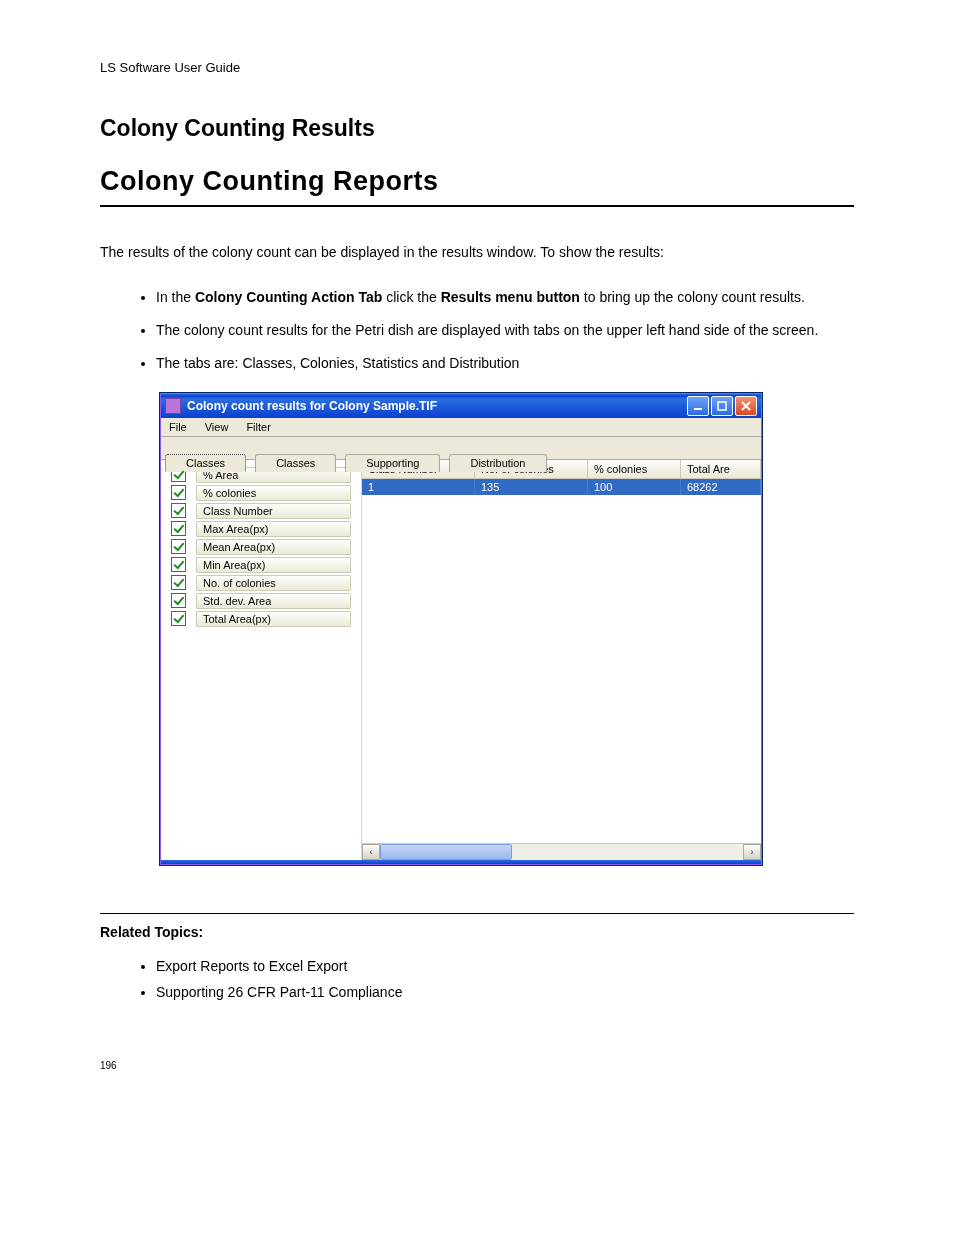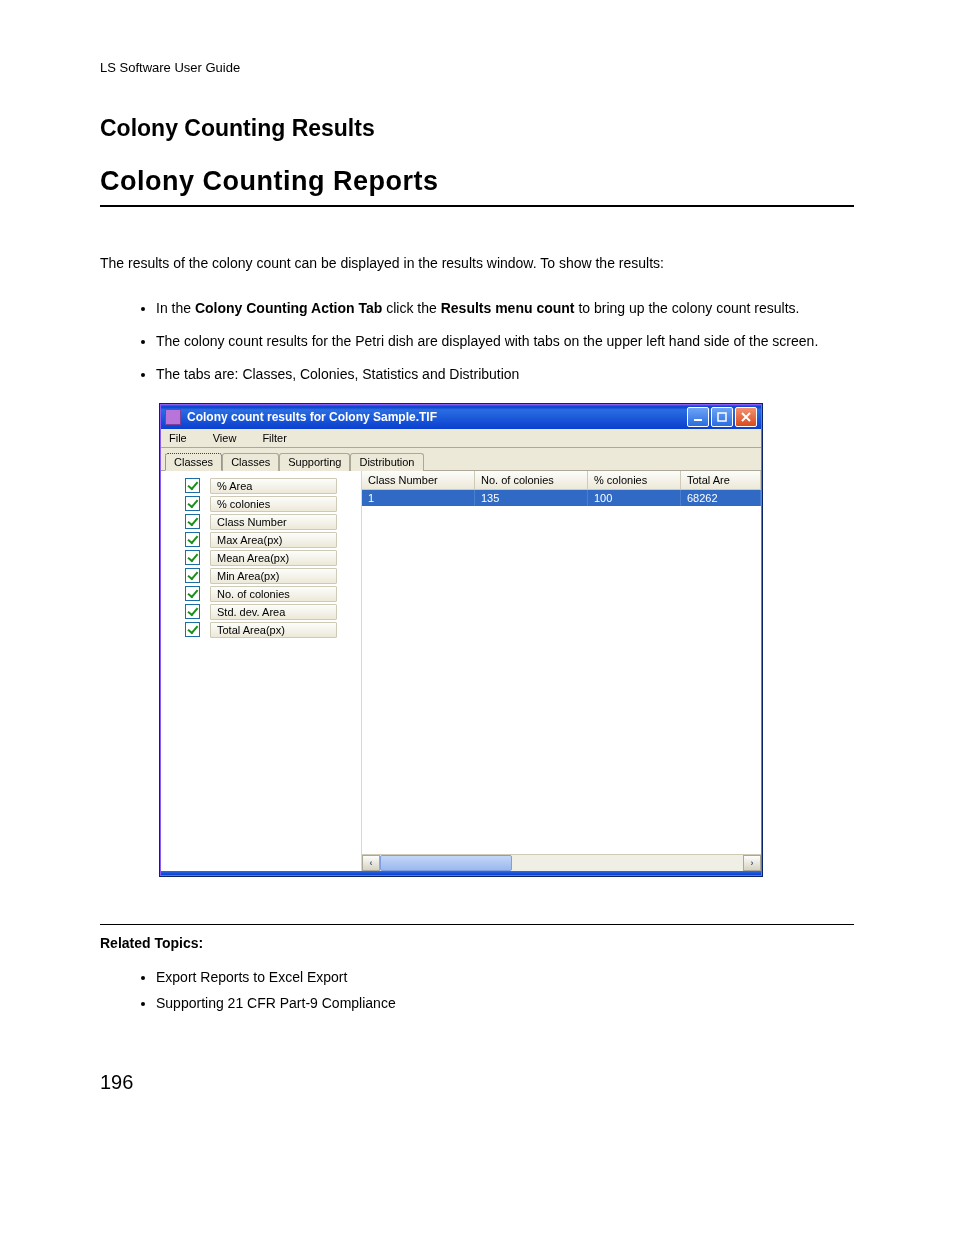--- a/index.html
+++ b/index.html
@@ -23,21 +23,21 @@
     font-size: 23px;
     font-weight: bold;
     margin-bottom: 24px;
   }
   .main-title {
     font-size: 27px;
     font-weight: 900;
     letter-spacing: 0.5px;
     padding-bottom: 8px;
     border-bottom: 2px solid #000;
-    margin-bottom: 48px;
+    margin-bottom: 37px;
     font-family: Arial Black, Arial, sans-serif;
   }
   .intro-text {
     font-size: 14px;
     margin-bottom: 28px;
   }
   ul.doc-list {
     list-style: disc;
     padding-left: 56px;
     margin: 0 0 18px 0;
@@ -88,40 +88,40 @@
   .winbtn.close {
     background: linear-gradient(to bottom,#f59070,#d84a1f);
   }
   .winbtn svg { width: 10px; height: 10px; }
 
   .menubar {
     background: #ece9d8;
     border-bottom: 1px solid #aca899;
     padding: 3px 8px;
     display: flex;
-    gap: 26px;
+    gap: 18px;
   }
   .menubar span { }
 
   .tabbar {
     background: #ece9d8;
     padding: 4px 4px 0 4px;
     display: flex;
     border-bottom: 1px solid #aca899;
   }
   .tab {
-    padding: 2px 8px;
+    padding: 2px 20px;
     background: #ece9d8;
     border: 1px solid #aca899;
     border-bottom: none;
-    margin-right: 0px;
+    margin-right: 9px;
     border-top-left-radius: 3px;
     border-top-right-radius: 3px;
     position: relative;
-    top: 1px;
+    top: 13px;
   }
   .tab.active {
     background: #ece9d8;
     border: 1px dotted #444;
     border-bottom: 1px solid #ece9d8;
     font-weight: normal;
   }
 
   .workarea {
     display: flex;
@@ -130,21 +130,21 @@
   }
   .side-panel {
     width: 200px;
     background: #fff;
     border-right: 1px solid #d6d6d6;
     padding: 6px 0;
   }
   .check-row {
     display: flex;
     align-items: center;
-    padding: 1px 24px;
+    padding: 1px 10px;
     gap: 10px;
   }
   .chk {
     width: 13px; height: 13px;
     border: 1px solid #1c6ea4;
     background: #fff;
     display: flex; align-items: center; justify-content: center;
     flex-shrink: 0;
   }
   .chk::after {
@@ -232,38 +232,38 @@
   }
   .related-title { font-weight: bold; margin-bottom: 18px; }
   ul.rel-list {
     list-style: disc;
     padding-left: 56px;
     margin: 0;
   }
   ul.rel-list li { margin-bottom: 10px; }
   .page-number {
     margin-top: 60px;
-    font-size: 20px;
+    font-size: 10px;
   }
 </style>
 </head>
 <body>
 
 <div class="page">
   <div class="header-line">LS Software User Guide</div>
 
   <div class="section-title">Colony Counting Results</div>
 
   <div class="main-title">Colony Counting Reports</div>
 
   <div class="intro-text">The results of the colony count can be displayed in the results window. To show the results:</div>
 
   <ul class="doc-list">
     <li>
-      <span>In the </span><span class="bold">Colony Counting Action Tab</span><span> click the </span><span class="bold">Results menu count</span><span> to bring up the colony count results.</span>
+      <span>In the </span><span class="bold">Colony Counting Action Tab</span><span> click the </span><span class="bold">Results menu button</span><span> to bring up the colony count results.</span>
     </li>
     <li>The colony count results for the Petri dish are displayed with tabs on the upper left hand side of the screen.</li>
     <li>The tabs are: Classes, Colonies, Statistics and Distribution</li>
   </ul>
 
   <div class="win-wrap">
     <div class="titlebar">
       <div class="app-icon"></div>
       <div class="title-text">Colony count results for Colony Sample.TIF</div>
       <div class="winbtns">
@@ -361,18 +361,18 @@
         </div>
       </div>
     </div>
     <div class="bottombar"></div>
   </div>
 
   <div class="related-block">
     <div class="related-title">Related Topics:</div>
     <ul class="rel-list">
       <li>Export Reports to Excel Export</li>
-      <li>Supporting 21 CFR Part-9 Compliance</li>
+      <li>Supporting 26 CFR Part-11 Compliance</li>
     </ul>
   </div>
 
   <div class="page-number">196</div>
 </div>
 
 </body></html>

